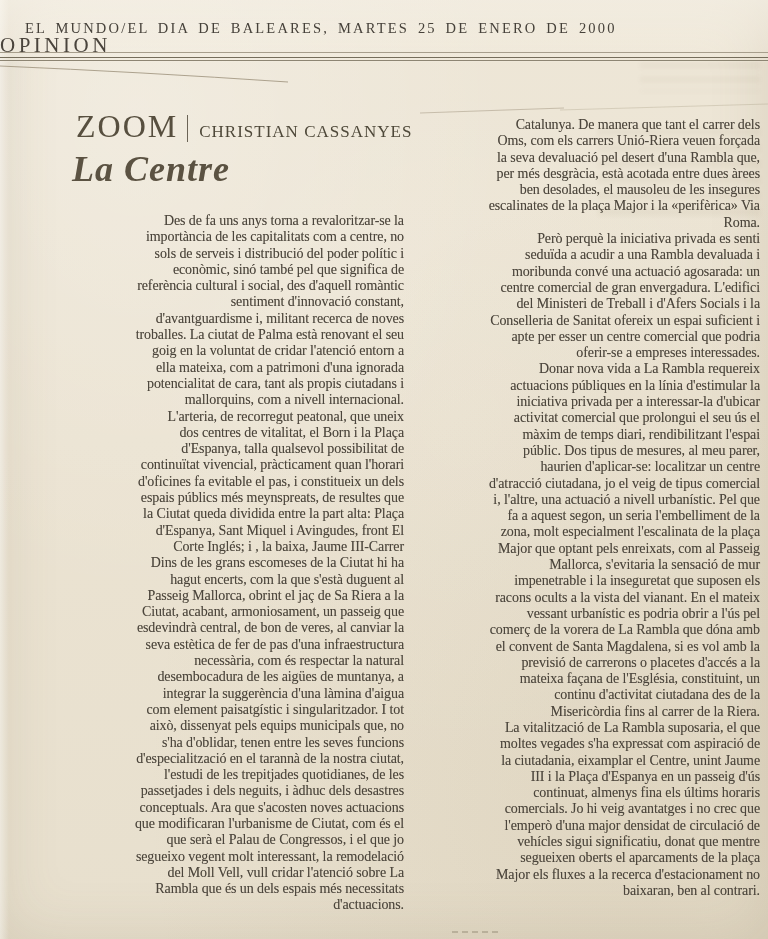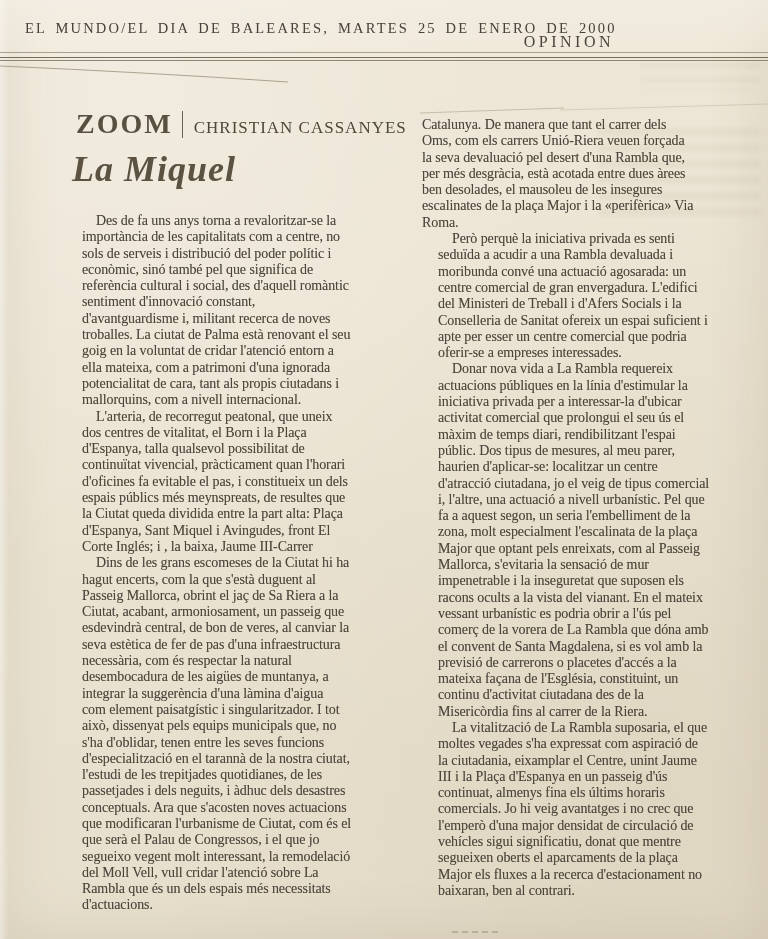--- a/index.html
+++ b/index.html
@@ -11,36 +11,36 @@
       radial-gradient(ellipse at 85% 85%, rgba(170,150,110,0.14), transparent 55%),
       radial-gradient(ellipse at 60% 45%, rgba(255,255,250,0.10), transparent 50%),
       linear-gradient(176deg,#eee7d8 0%, #ebe3d2 45%, #e7dfcd 100%);
     box-shadow: inset 0 0 60px rgba(120,100,70,0.16);
     color:#49433a;
   }
   .mast-strip{position:absolute;top:0;left:0;right:0;height:62px;
     background:linear-gradient(rgba(253,249,240,0.55), rgba(248,242,229,0.20));}
   .mast-title{position:absolute;top:20px;left:25px;font-size:14.5px;letter-spacing:2.2px;
     word-spacing:3px;color:#46413a;white-space:nowrap;}
-  .section-title{position:absolute;top:33px;left:0;width:614px;text-align:right;
-    font-size:16px;letter-spacing:3.5px;color:#4a443c;}
+  .section-title{position:absolute;top:33px;left:0;width:614px;text-align:left;
+    font-size:21px;letter-spacing:3.5px;color:#4a443c;}
   .rule{position:absolute;left:0;right:0;height:1px;}
   .rule-1{top:52px;background:#a79e8c;}
   .rule-2{top:57px;background:#756d5b;}
   .rule-3{top:60px;background:#8d8573;}
   .crease-svg{position:absolute;top:0;left:0;pointer-events:none;}
   .kicker-row{position:absolute;top:108px;left:76px;white-space:nowrap;}
-  .kicker{font-size:28px;letter-spacing:2px;color:#574f3f;font-weight:bold;}
+  .kicker{font-size:32px;letter-spacing:2px;color:#574f3f;}
   .kicker-sep{display:inline-block;width:1px;height:27px;background:#6b6456;
     margin:0 11px 0 9px;vertical-align:-5px;}
   .author{font-size:17px;letter-spacing:1px;color:#4e4839;margin-top:16px;}
   .title{position:absolute;top:148px;left:72px;margin:0;font-style:italic;
     font-weight:600;font-size:36px;letter-spacing:1px;color:#5b5242;}
   .col{position:absolute;width:338px;font-size:14px;line-height:16.3px;
-    letter-spacing:-0.1px;color:#4b453c;text-shadow:0 0 0.5px rgba(75,65,50,0.35);}
+    letter-spacing:-0.1px;color:#4b453c;text-shadow:0 0 0.5px rgba(75,65,50,0.35);text-align:right;}
   .col-left{left:66px;top:213px;}
   .col-right{left:422px;top:117px;}
   .para{margin:0;white-space:pre-line;}
   .para.indent{text-indent:14px;margin-left:16px;}
   .ghost{position:absolute;left:598px;top:128px;width:162px;height:88px;opacity:0.5;
     background:repeating-linear-gradient(180deg, rgba(110,90,55,0.10) 0 8px, transparent 8px 16px);
     filter:blur(2px);}
   .ghost-2{position:absolute;left:640px;top:62px;width:120px;height:30px;opacity:0.35;
     background:repeating-linear-gradient(180deg, rgba(110,90,55,0.12) 0 7px, transparent 7px 14px);
     filter:blur(2px);}
@@ -71,21 +71,21 @@
     <path d="M 560 110 L 768 104" stroke="rgba(160,148,124,0.30)" stroke-width="1" fill="none"></path>
   </svg>
 
   <div class="ghost"></div>
   <div class="ghost-2"></div>
 
   <div class="kicker-row">
     <span class="kicker">ZOOM</span><span class="kicker-sep"></span><span class="author">CHRISTIAN CASSANYES</span>
   </div>
 
-  <h1 class="title">La Miquel</h1>
+  <h1 class="title">La Centre</h1>
 
   <div class="col col-left">
     <p class="para indent">Des de fa uns anys torna a revaloritzar-se la
 importància de les capitalitats com a centre, no
 sols de serveis i distribució del poder polític i
 econòmic, sinó també pel que significa de
 referència cultural i social, des d'aquell romàntic
 sentiment d'innovació constant,
 d'avantguardisme i, militant recerca de noves
 troballes. La ciutat de Palma està renovant el seu

